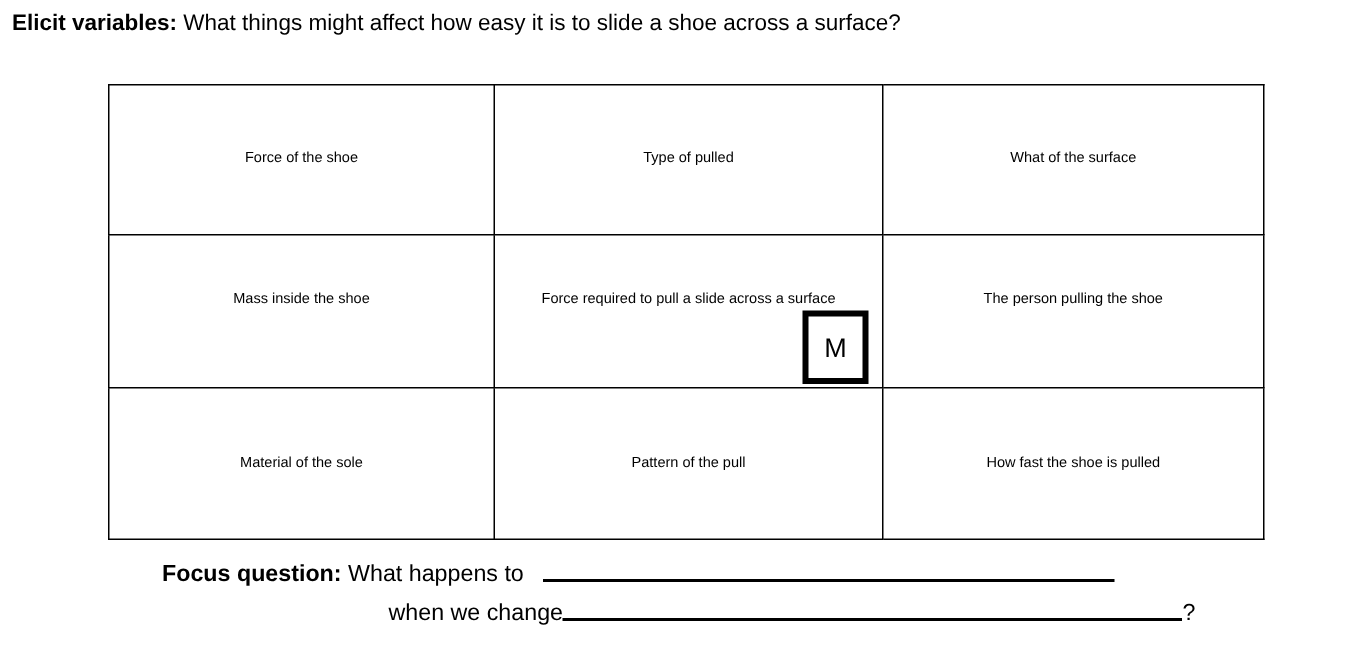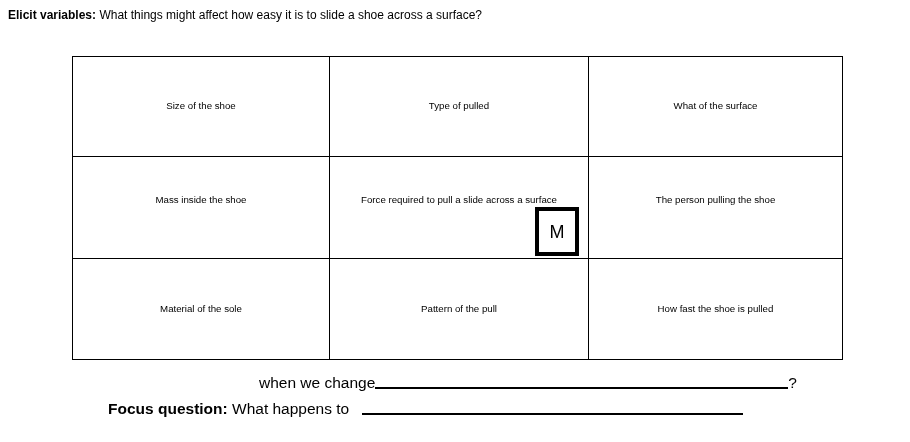--- a/index.html
+++ b/index.html
@@ -18,21 +18,21 @@
     height: 442px;
     background: #ffffff;
     overflow: hidden;
   }
 
   
   #elicit-line {
     position: absolute;
     left: 8px;
     top: 6px;
-    font-size: 12px;
+    font-size: 15px;
     line-height: 19px;
     white-space: nowrap;
   }
   #elicit-line .lbl {
     font-weight: bold;
   }
   #elicit-line .q {
     font-weight: normal;
   }
 
@@ -123,21 +123,21 @@
 <div id="page">
 
   <div id="elicit-line">
     <span class="lbl">Elicit variables:</span><span class="q"> What things might affect how easy it is to slide a shoe across a surface?</span>
   </div>
 
   <table id="vars-table">
     <tbody>
         <tr class="r0">
       <td class="c0">
-        <span class="cell-text">Size of the shoe</span>
+        <span class="cell-text">Force of the shoe</span>
       </td>
       <td class="c1">
         <span class="cell-text">Type of pulled</span>
       </td>
       <td class="c2">
         <span class="cell-text">What of the surface</span>
       </td>
     </tr>
     <tr class="r1">
       <td class="c0">
@@ -159,17 +159,17 @@
         <span class="cell-text">Pattern of the pull</span>
       </td>
       <td class="c2">
         <span class="cell-text">How fast the shoe is pulled</span>
       </td>
     </tr>
   </tbody>
     </table>
 
   <div id="focus-block">
+    <div class="focus-row" id="focus-row-1"><span class="focus-lbl">Focus question:</span><span class="focus-txt"> What happens to </span><span class="rule" id="rule-1"></span></div>
     <div class="focus-row" id="focus-row-2"><span class="focus-txt">when we change</span><span class="rule" id="rule-2"></span><span class="qmark">?</span></div>
-    <div class="focus-row" id="focus-row-1"><span class="focus-lbl">Focus question:</span><span class="focus-txt"> What happens to </span><span class="rule" id="rule-1"></span></div>
   </div>
 
 </div>
 
 </body></html>

